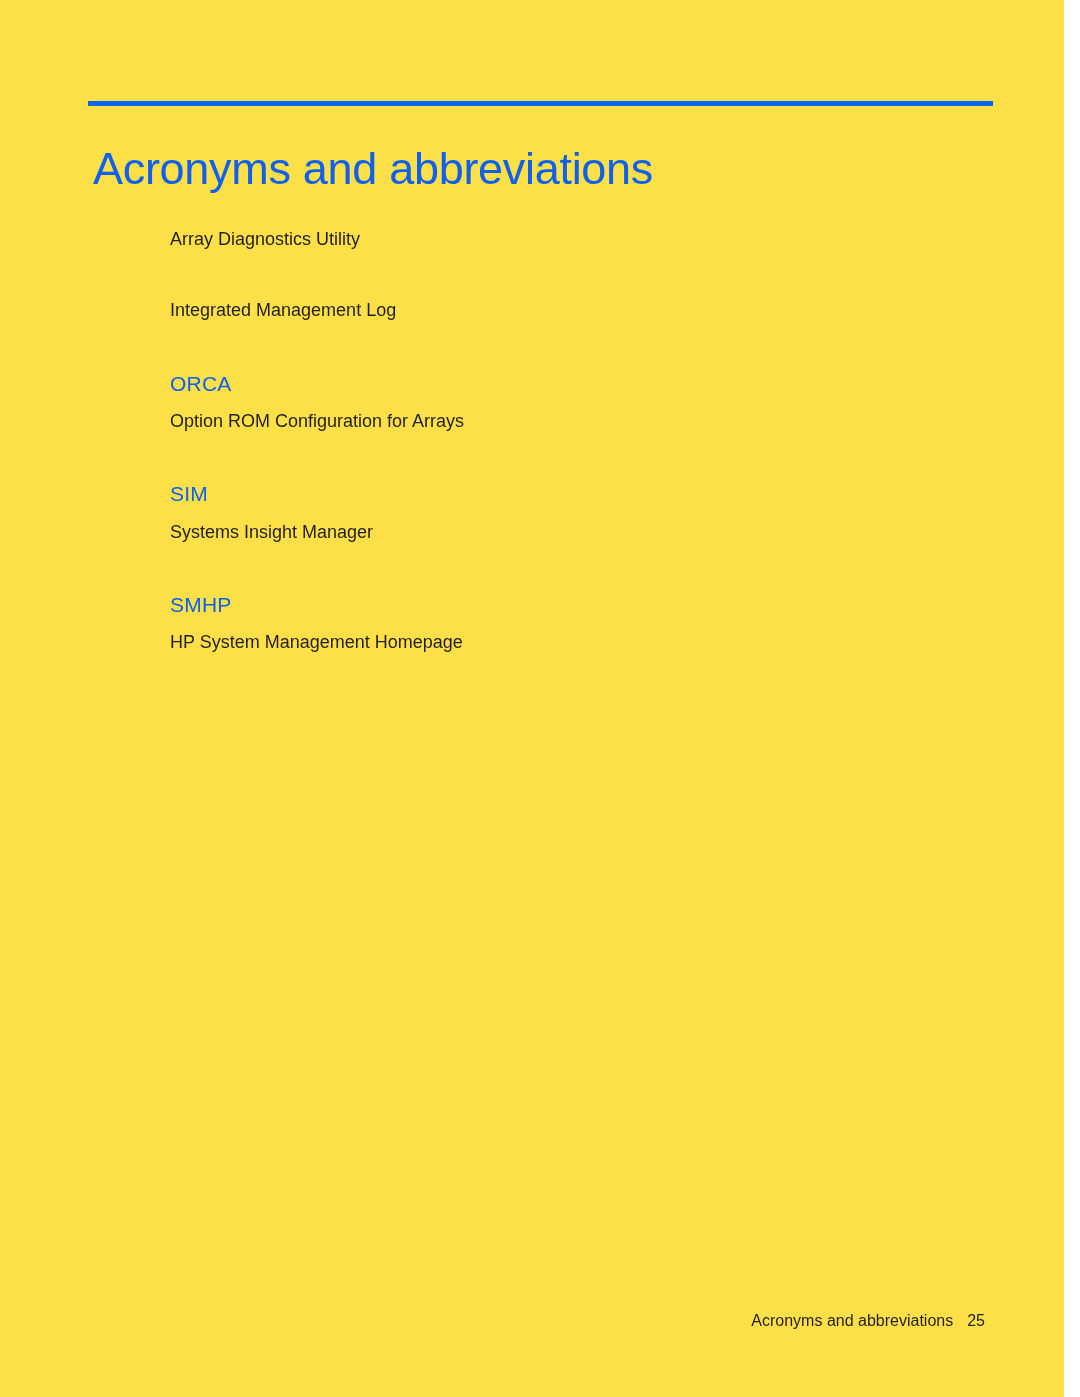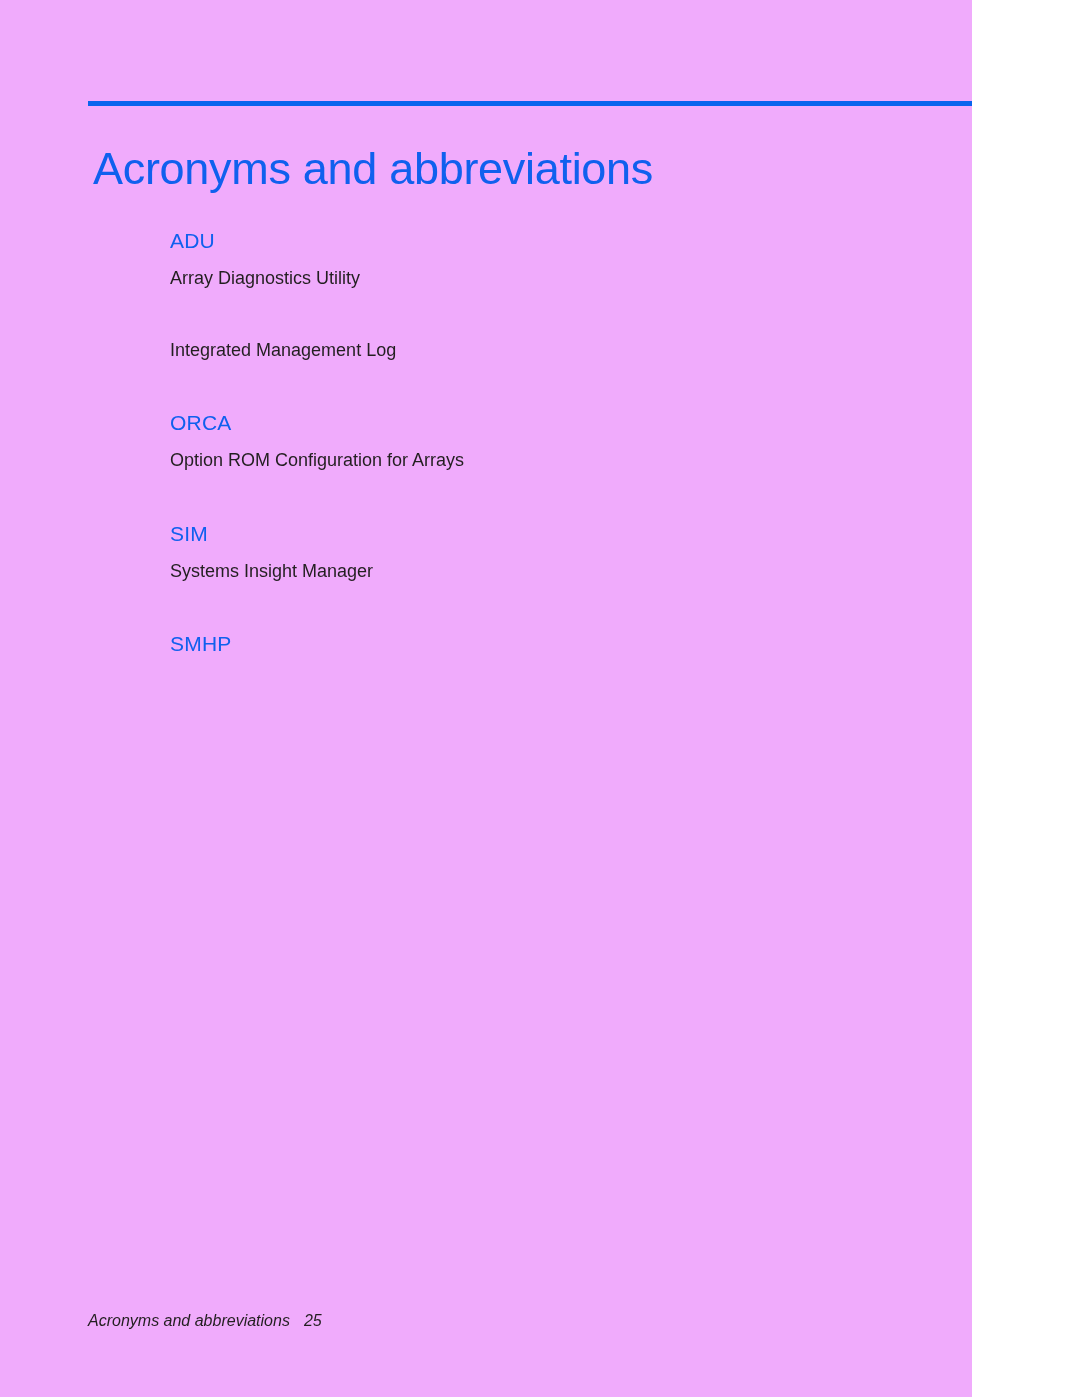--- a/index.html
+++ b/index.html
@@ -2,23 +2,23 @@
 <html><head>
 <meta charset="utf-8">
 <style>
   html, body {
     margin: 0;
     padding: 0;
     background: #ffffff;
   }
   .page {
     position: relative;
-    width: 972px;
+    width: 1064px;
     height: 1397px;
-    background: #f0abfc;
+    background: #fde047;
     font-family: "Liberation Sans", sans-serif;
     overflow: hidden;
   }
   .title-rule {
     position: absolute;
     left: 88px;
     top: 101px;
     width: 905px;
     height: 5px;
     background: #0a64ee;
@@ -59,56 +59,56 @@
     font-weight: 400;
     color: #231f20;
     line-height: 1.3;
     margin: 0;
   }
   .page-footer {
     position: absolute;
     left: 88px;
     top: 1312px;
     width: 897px;
+    text-align: right;
     font-size: 16px;
     color: #231f20;
     white-space: nowrap;
-    font-style: italic;
   }
   .footer-chapter {
     margin-right: 14px;
   }
 </style>
 </head>
 <body>
 
 <div class="page">
 
   <div class="title-rule"></div>
 
   <h1 class="page-title">Acronyms and abbreviations</h1>
 
   <div class="glossary">
       <div class="glossary-entry">
-        <div class="acronym-term">ADU</div>
         <div class="acronym-definition">Array Diagnostics Utility</div>
       </div>
       <div class="glossary-entry">
         <div class="acronym-definition">Integrated Management Log</div>
       </div>
       <div class="glossary-entry">
         <div class="acronym-term">ORCA</div>
         <div class="acronym-definition">Option ROM Configuration for Arrays</div>
       </div>
       <div class="glossary-entry">
         <div class="acronym-term">SIM</div>
         <div class="acronym-definition">Systems Insight Manager</div>
       </div>
       <div class="glossary-entry">
         <div class="acronym-term">SMHP</div>
+        <div class="acronym-definition">HP System Management Homepage</div>
       </div>
     </div>
 
   <div class="page-footer">
     <span class="footer-chapter">Acronyms and abbreviations</span><span>25</span>
   </div>
 
 </div>
 
 </body></html>

